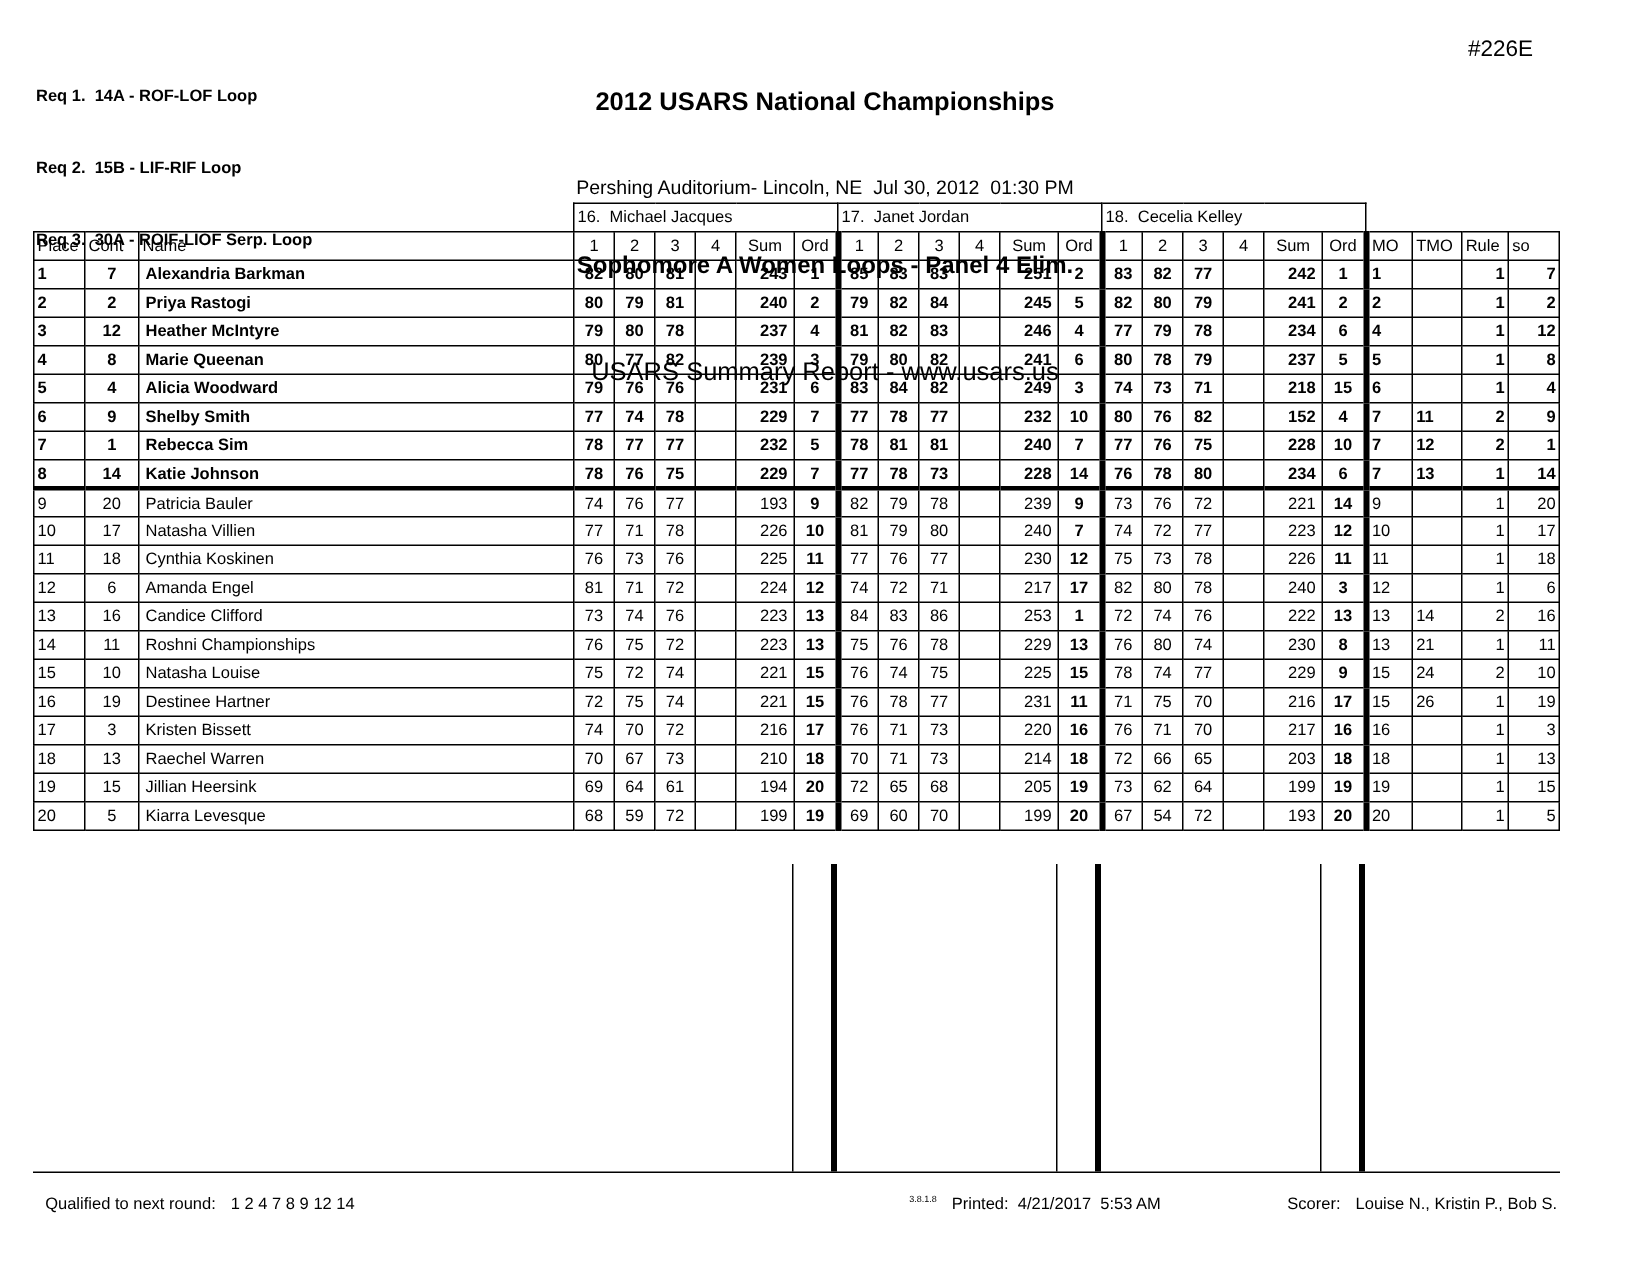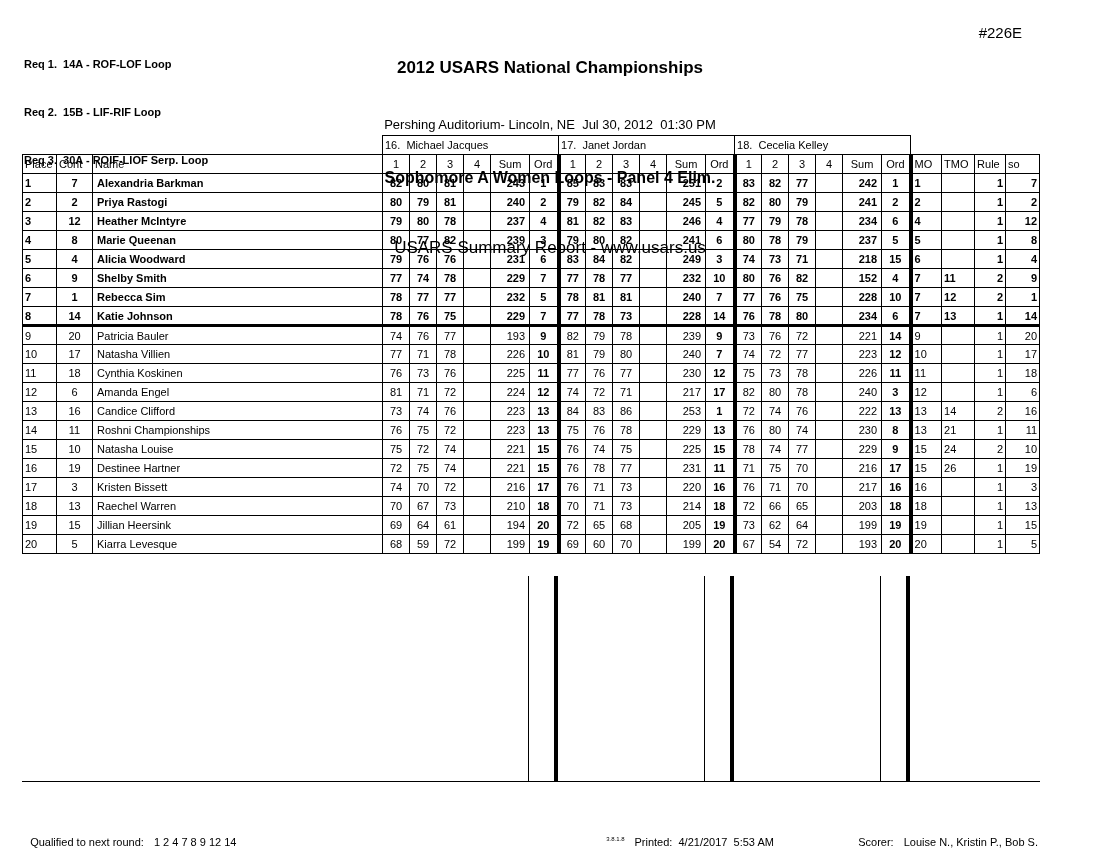--- a/index.html
+++ b/index.html
@@ -29,21 +29,21 @@
   td.name { text-align:left; padding-left:4px; }
   td.sum  { text-align:right; padding-right:4px; }
   td.ord  { font-weight:bold; text-align:center; }
   td.ord, th.ord-h { border-right:4px solid #000; }
   tr.qual td { font-weight:bold; }
   tr.cutoff td { border-bottom:3px solid #000; }
 
   .vline { position:absolute; top:576px; height:205px; width:1px; background:#000; }
   .vline.thick { width:4px; }
   .footer-rule { position:absolute; left:22px; top:781px; width:1018px; height:1px; background:#000; }
-  .footer { position:absolute; top:824px; font-size:11px; white-space:pre; }
+  .footer { position:absolute; top:785px; font-size:11px; white-space:pre; }
   .f-left { left:24px; }
   .f-center { left:600px; }
   .f-right { right:62px; }
   .version { font-size:6px; vertical-align:super; }
   .gap { margin-left:10px; }
 </style>
 </head>
 <body>
 
 <div class="reqs">

